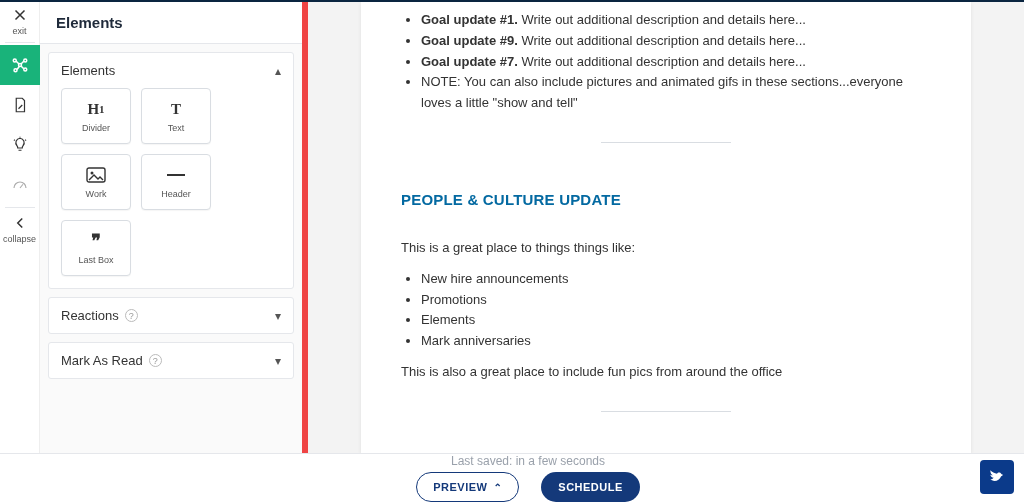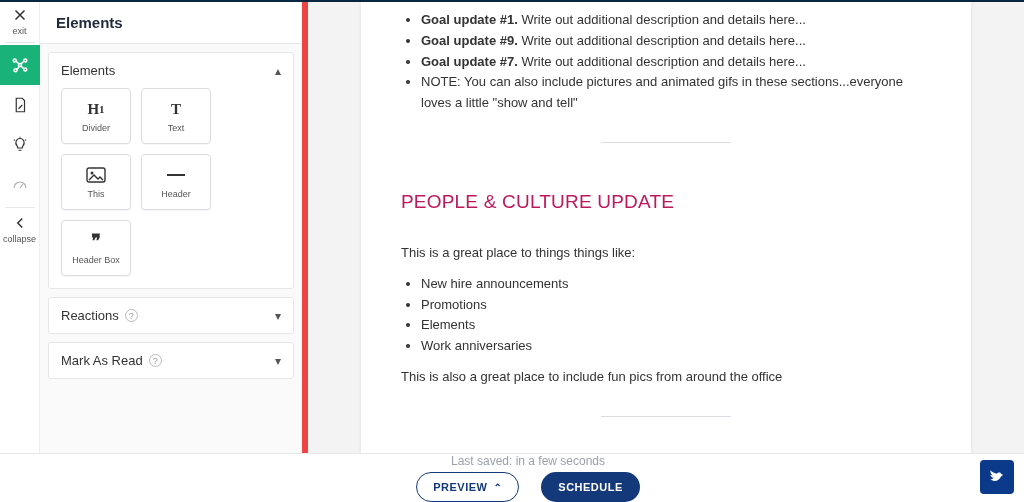--- a/index.html
+++ b/index.html
@@ -27,21 +27,21 @@
   .tiles { display:flex; flex-wrap:wrap; gap:10px; padding:0 12px 12px 12px; }
   .tile { width:70px; height:56px; border:1px solid #d9dde2; border-radius:4px; display:flex; flex-direction:column; align-items:center; justify-content:center; gap:4px; background:#fff; box-shadow:0 1px 1px rgba(0,0,0,.04); cursor:pointer; }
   .tile .ico { font-weight:700; font-size:15px; color:#333; display:flex; align-items:center; justify-content:center; height:20px; }
   .tile .lbl { font-size:9px; color:#555; }
   
   .editor { flex:1; background:#f3f3f3; display:flex; justify-content:center; overflow:hidden; }
   .doc { width:610px; background:#fff; padding:0 40px 0 40px; box-shadow:0 1px 4px rgba(0,0,0,.08); height:100%; overflow:hidden; }
   .doc ul { padding-left:20px; margin:8px 0 10px 0; }
   .doc li { font-size:13px; line-height:1.6; color:#333; }
   .doc b { font-weight:700; }
-  .doc h2 { font-size:19px; font-weight:400; color:#be185d; margin:48px 0 30px 0; letter-spacing:.2px; }
+  .doc h2 { font-size:15px; font-weight:700; color:#0369a1; margin:48px 0 30px 0; letter-spacing:.2px; }
   .doc p { font-size:13px; line-height:1.6; margin:10px 0; }
   .hr { width:130px; height:1px; background:#d9dde2; margin:28px auto; }
   
   .footer { height:48px; display:flex; align-items:center; padding:0 16px 0 48px; justify-content:space-between; background:#fff;flex-direction:column; }
   .saved { font-size:12px; color:#9aa1ab; }
   .actions { display:flex; align-items:flex-end; gap:22px; }
   .btn { height:30px; border-radius:16px; padding:0 16px; font-size:11px; font-weight:600; letter-spacing:.5px; display:inline-flex; align-items:center; gap:6px; cursor:pointer; border:1px solid transparent; }
   .btn-outline { color:#14397a; border-color:#14397a; background:#fff; }
   .btn-solid { background:#14397a; color:#fff; }
   .fab { position:absolute; right:10px; bottom:8px; width:34px; height:34px; background:#0b3a8a; border-radius:4px; display:flex; align-items:center; justify-content:center; color:#fff; }
@@ -122,31 +122,31 @@
               <div class="lbl">Text</div>
             </div>
             <div class="tile">
               <div class="ico">
                 <svg width="20" height="16" viewBox="0 0 20 16">
                     <rect x="1" y="1" width="18" height="14" rx="2" fill="none" stroke="#333" stroke-width="1.4"></rect>
                     <circle cx="6" cy="6" r="1.5" fill="#333"></circle>
                     <path d="M3 13l5-5 4 4 2-2 3 3" fill="none" stroke="#333" stroke-width="1.4"></path>
                   </svg>
               </div>
-              <div class="lbl">This</div>
+              <div class="lbl">Work</div>
             </div>
             <div class="tile">
               <div class="ico">
                   <div style="width:18px;height:2px;background:#333;"></div>
                 </div>
               <div class="lbl">Header</div>
             </div>
             <div class="tile">
               <div class="ico" style="font-size:18px;">❞</div>
-              <div class="lbl">Header Box</div>
+              <div class="lbl">Last Box</div>
             </div>
           </div>
         </div>
 
         <div class="accordion">
           <div class="acc-header">
             <span class="left">
               <span>Reactions</span>
               <span class="help-icon">?</span>
             </span>
@@ -175,21 +175,21 @@
           <li><b>Goal update #7.</b><span> Write out additional description and details here...</span></li>
           <li>NOTE: You can also include pictures and animated gifs in these sections...everyone loves a little "show and tell"</li>
         </ul>
         <div class="hr"></div>
         <h2>PEOPLE &amp; CULTURE UPDATE</h2>
         <p>This is a great place to things things like:</p>
         <ul>
           <li>New hire announcements</li>
           <li>Promotions</li>
           <li>Elements</li>
-          <li>Work anniversaries</li>
+          <li>Mark anniversaries</li>
         </ul>
         <p>This is also a great place to include fun pics from around the office</p>
         <div class="hr"></div>
       </div>
     </div>
 
   </div>
 
   <div class="footer">
     <div class="saved">Last saved: in a few seconds</div>

